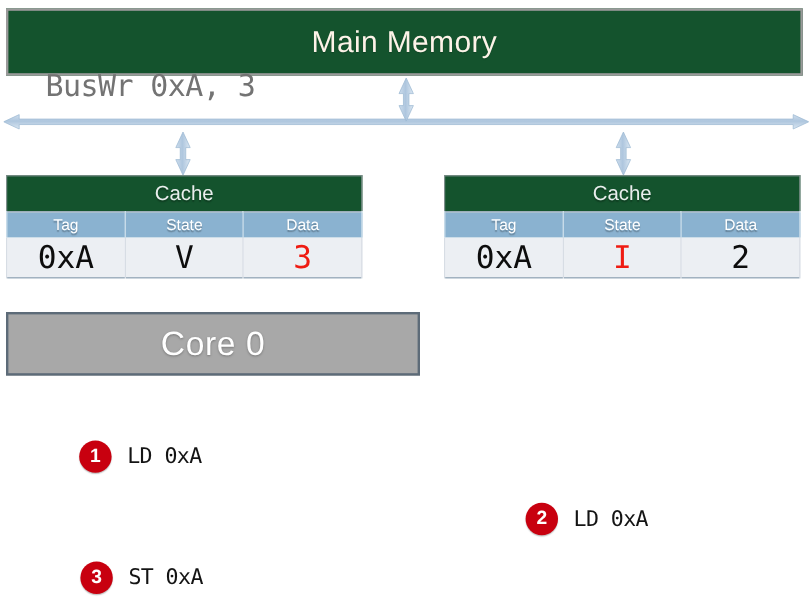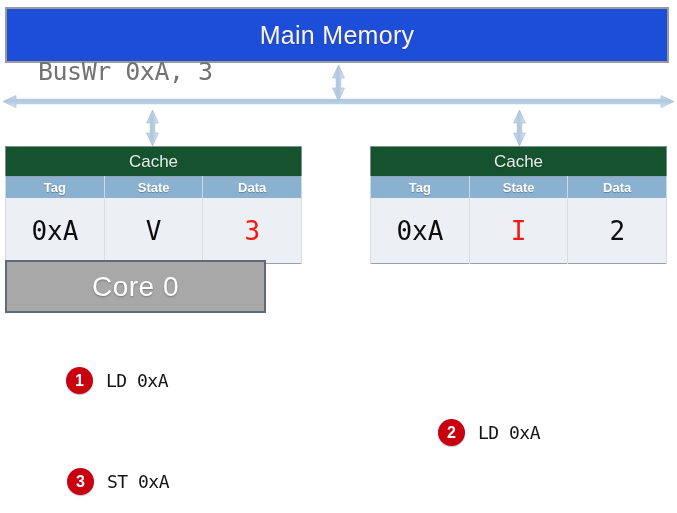--- a/index.html
+++ b/index.html
@@ -6,21 +6,21 @@
   body{
     width:677px;height:513px;position:relative;overflow:hidden;
     background:#ffffff;
     font-family:"Liberation Sans", sans-serif;
   }
   .stage{position:absolute;left:0;top:0;width:677px;height:513px;}
 
   
   #main-memory{
     position:absolute;left:5px;top:7px;width:664px;height:56px;
-    background:#1d4ed8;
+    background:#14532d;
     border:2px solid #9a9a9a;
     box-sizing:border-box;
     display:flex;align-items:center;justify-content:center;
   }
   #main-memory .label{
     color:#fdf3e8;font-size:25px;letter-spacing:.3px;
     text-shadow:0 1px 1px rgba(0,0,0,.18);
   }
 
   
@@ -43,39 +43,39 @@
     height:30px;background:#14532d;border:1px solid #7e8f8c;border-bottom:none;
     box-sizing:border-box;display:flex;align-items:center;justify-content:center;
     color:#e9eeed;font-size:17px;
     text-shadow:0 1px 1px rgba(0,0,0,.25);
   }
   table.cache-table{
     border-collapse:collapse;width:100%;table-layout:fixed;
     border:1px solid #8fa3b4;
   }
   table.cache-table th{
-    background:#8ab2d0;color:#ffffff;font-size:13px;font-weight:bold;
+    background:#8ab2d0;color:#ffffff;font-size:13px;font-weight:normal;
     height:21px;padding:0;text-align:center;
     border-right:1px solid #c7dbe9;border-left:1px solid #c7dbe9;
     text-shadow:0 1px 1px rgba(0,0,0,.28);
   }
   table.cache-table td{
-    background:#eceff3;height:33px;padding:16px;text-align:center;
+    background:#eceff3;height:33px;padding:0;text-align:center;
     font-family:"DejaVu Sans Mono", monospace;
     font-size:26px;color:#0d0d0d;
     border-right:1px solid #d7dde4;border-left:1px solid #d7dde4;
   }
   table.cache-table td.hl{color:#ef1b12;}
   .col-tag{width:33.4%;}
   .col-state{width:33.3%;}
   .col-data{width:33.3%;}
 
   
   .core-box{
-    position:absolute;width:261px;height:53px;
+    position:absolute;width:345px;height:53px;
     background:#a8a8a8;border:2px solid #5d6b78;box-sizing:border-box;
     display:flex;align-items:center;justify-content:center;
   }
   #core-box-0{left:5px;top:260px;}
   #core-box-1{left:370px;top:260px;}
   .core-box .label{
     color:#ffffff;font-size:28px;letter-spacing:.5px;
     text-shadow:0 1px 2px rgba(0,0,0,.30);
   }
 

